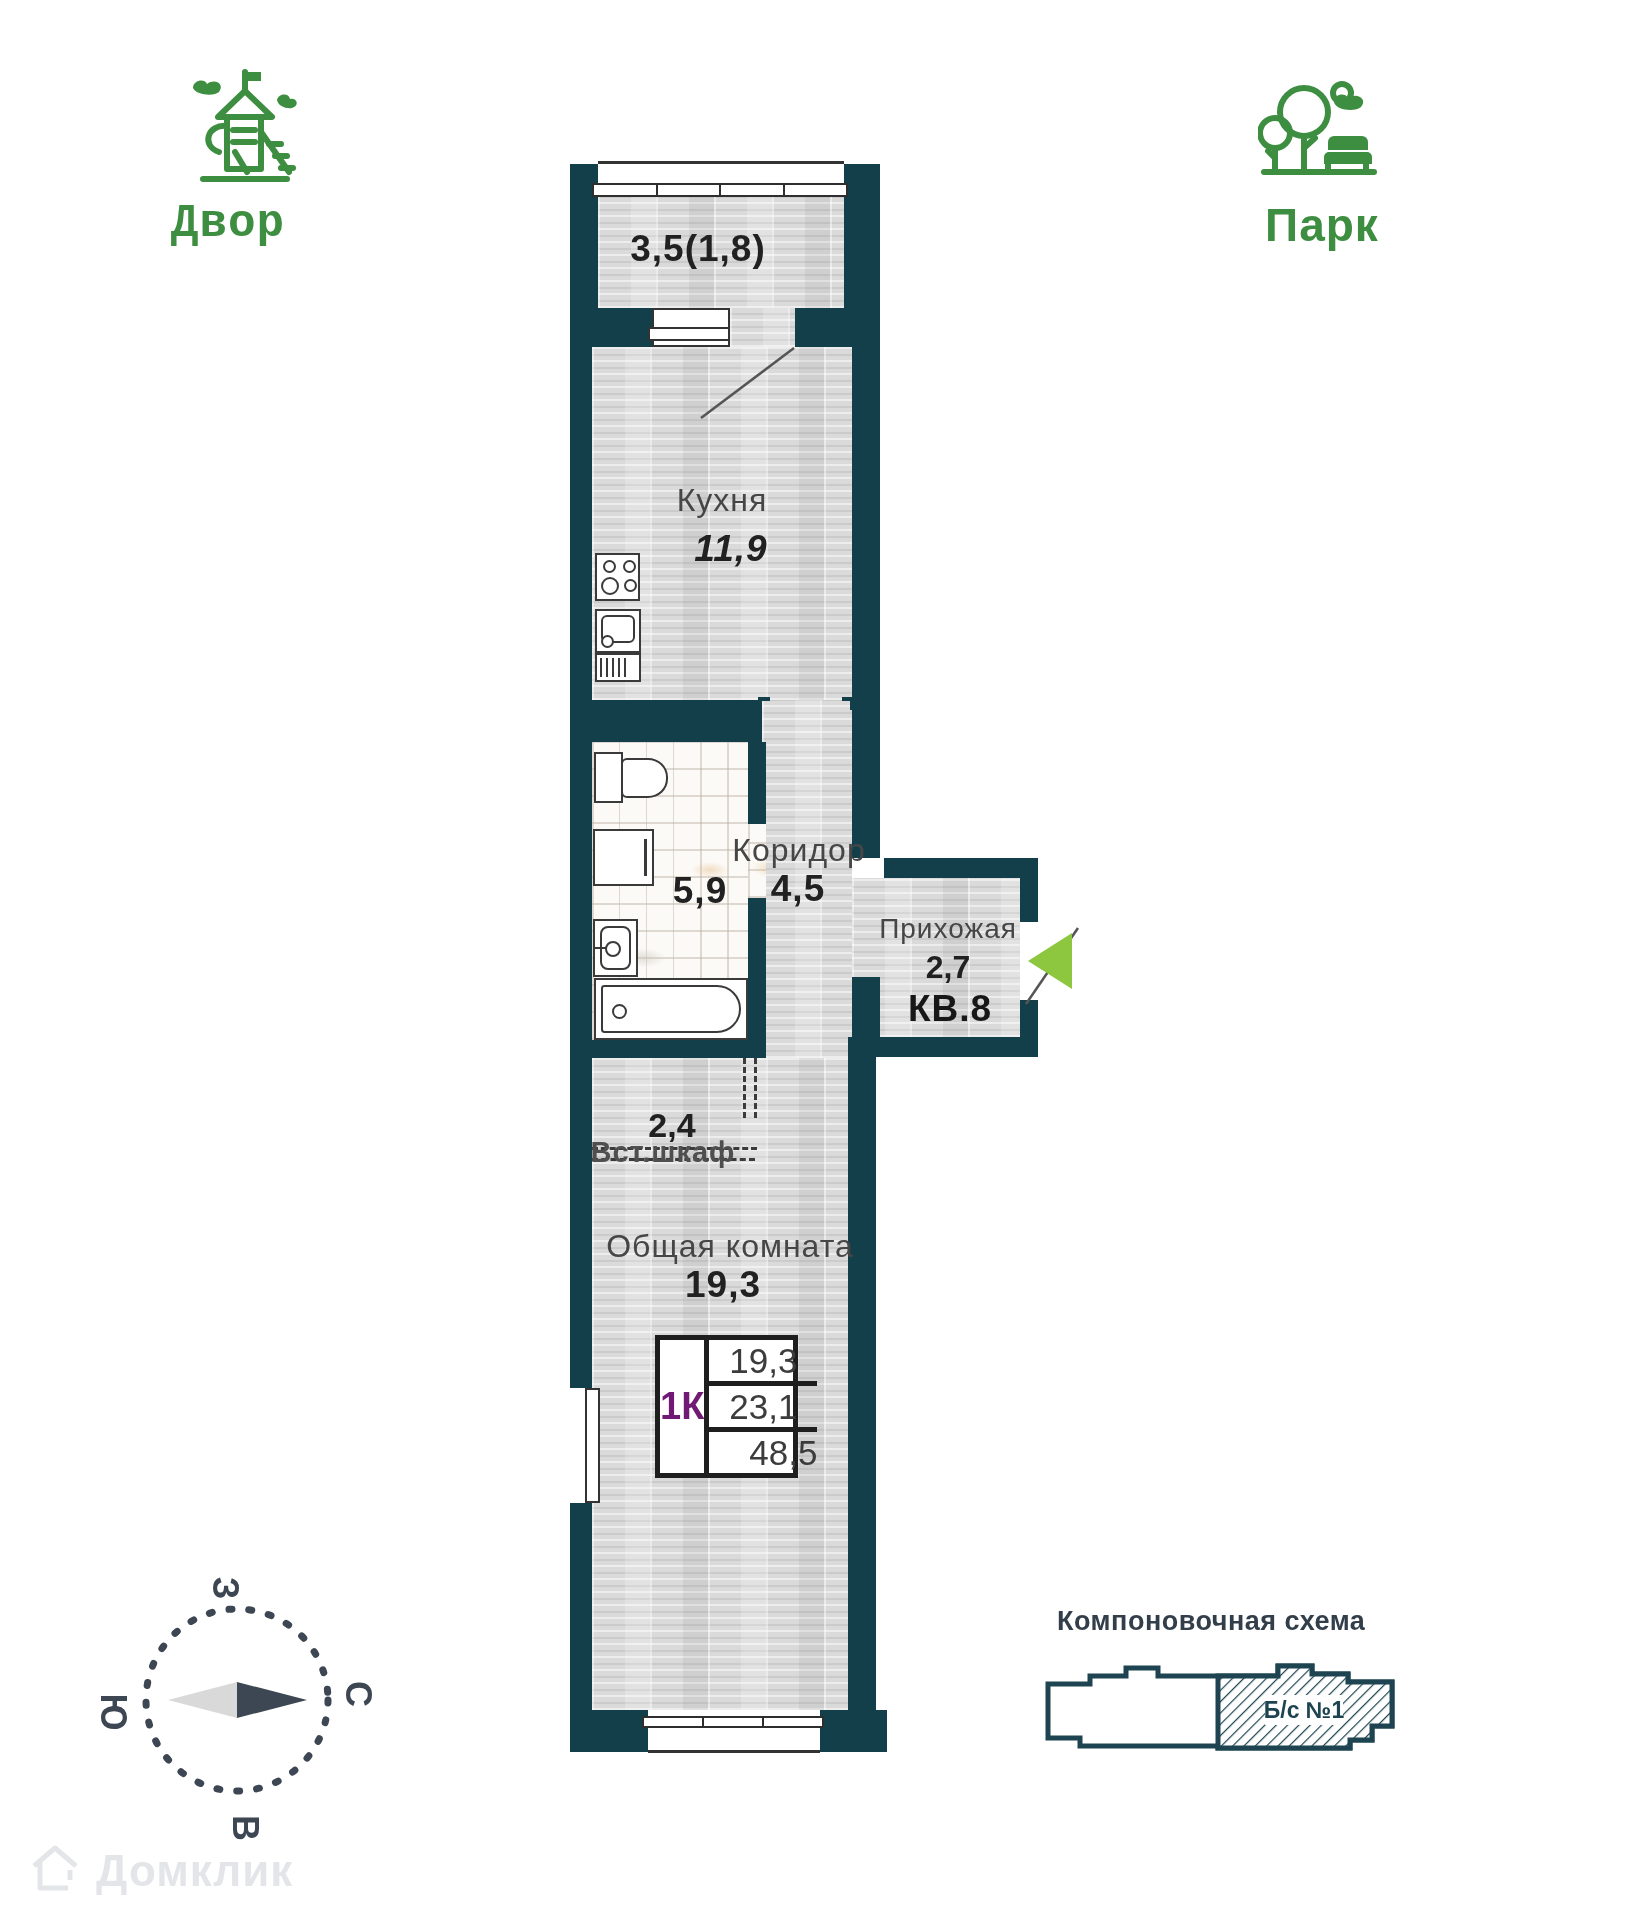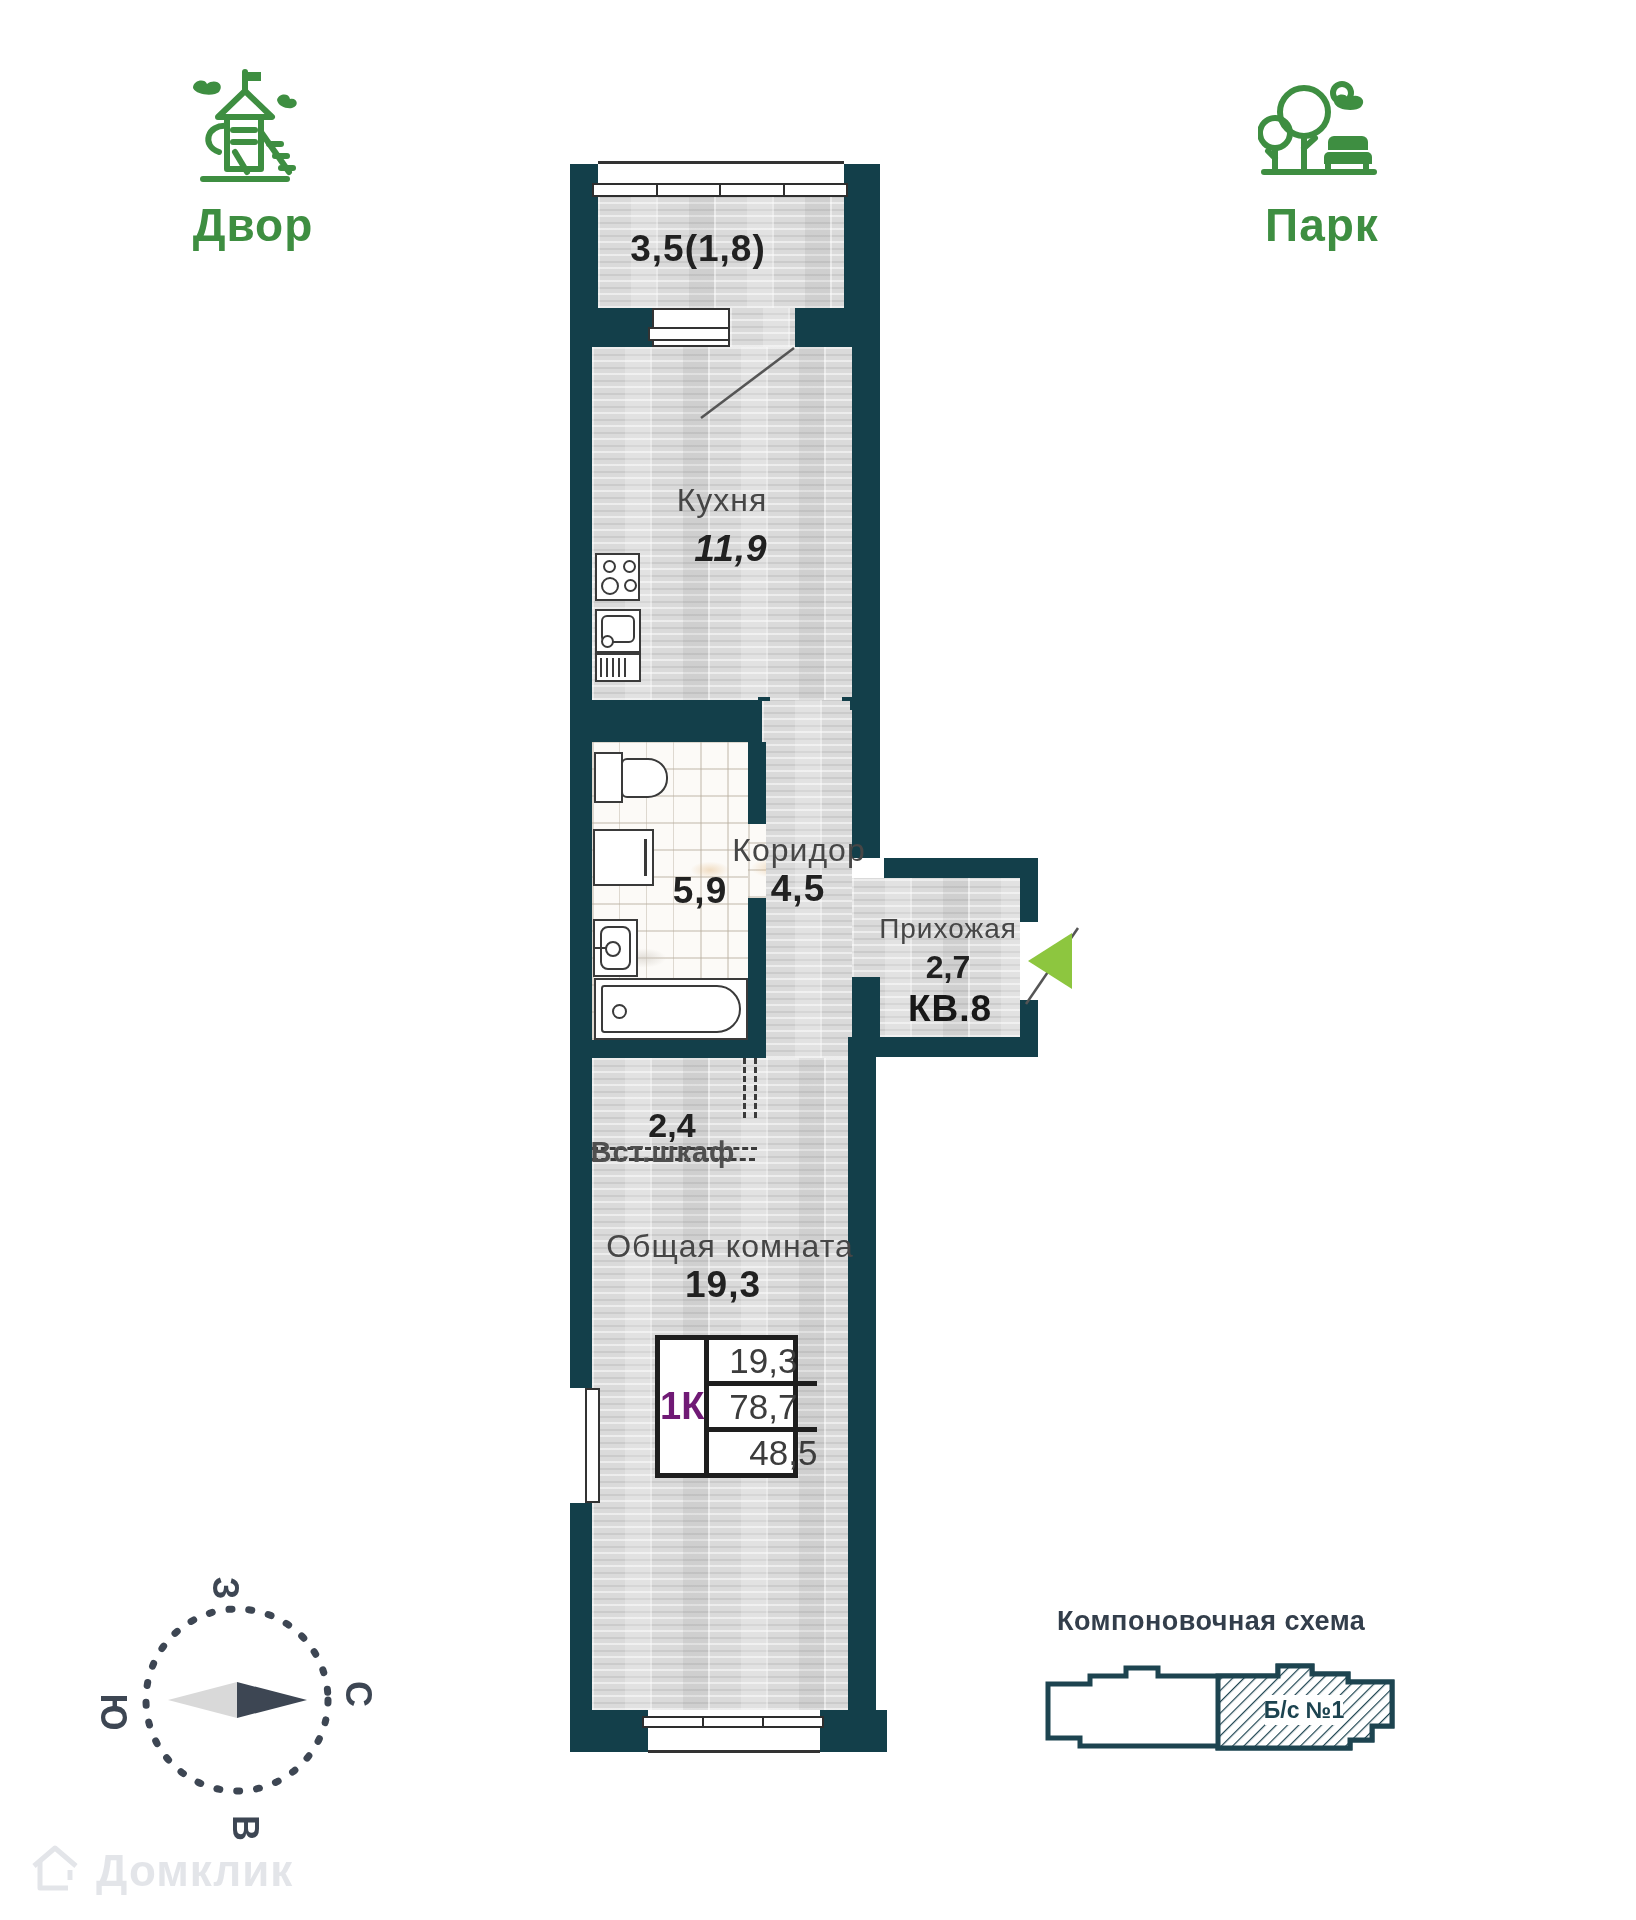--- a/index.html
+++ b/index.html
@@ -65,21 +65,21 @@
       <line x1="76" y1="72" x2="104" y2="112"></line>
       <line x1="84" y1="84" x2="96" y2="84"></line>
       <line x1="90" y1="96" x2="102" y2="96"></line>
       <line x1="96" y1="108" x2="108" y2="108"></line>
       <line x1="50" y1="92" x2="62" y2="112"></line>
       <line x1="18" y1="119" x2="102" y2="119"></line>
       <path d="M8 28 c0-8 12-10 14-4 c8-6 18 0 12 8 c-4 4 -22 4 -26-4 z" fill="#3e8e41" stroke="none"></path>
       <path d="M92 40 c2-7 12-7 13-1 c7-2 10 7 2 9 c-6 1 -14 -2 -15 -8 z" fill="#3e8e41" stroke="none"></path>
     </svg>
   </div>
-  <div class="txt green-label" style="left:153px;top:198px;width:200px;">Двор</div>
+  <div class="txt green-label" style="left:128px;top:198px;width:200px;font-family:Liberation Mono, monospace;">Двор</div>
 
   <div class="abs" style="left:1258px;top:76px;width:122px;height:112px;z-index:30">
     <svg width="122" height="112" viewBox="0 0 122 112" fill="none" stroke="#3e8e41" stroke-width="6" stroke-linecap="round" stroke-linejoin="round">
       <circle cx="46" cy="36" r="24"></circle>
       <line x1="46" y1="60" x2="46" y2="96"></line>
       <line x1="46" y1="72" x2="57" y2="62"></line>
       <circle cx="17" cy="57" r="15"></circle>
       <line x1="17" y1="72" x2="17" y2="96"></line>
       <line x1="17" y1="82" x2="10" y2="75"></line>
       <circle cx="84" cy="17" r="9"></circle>
@@ -209,21 +209,21 @@
   <div class="txt closet-name" style="left:563px;top:1136px;width:200px;font-weight:bold;">Вст.шкаф</div>
   <div class="txt closet-value" style="left:572px;top:1106px;width:200px;">2,4</div>
 
   <div class="txt room-name" style="left:580px;top:1228px;width:300px;">Общая комната</div>
   <div class="txt room-value" style="left:573px;top:1264px;width:300px;">19,3</div>
 
   <div class="info-table" style="left:655px;top:1335px;width:143px;height:143px;">
     <div class="info-left">1К</div>
     <div class="info-right">
       <div class="info-cell">19,3</div>
-      <div class="info-cell">78,7</div>
+      <div class="info-cell">23,1</div>
       <div class="info-cell">48,5</div>
     </div>
   </div>
 
   <svg class="abs" style="left:130px;top:1590px;z-index:28;" width="220" height="224">
     <circle cx="107" cy="110" r="91" fill="none" stroke="#3d4653" stroke-width="7" stroke-dasharray="3 17" stroke-linecap="round"></circle>
     <polygon points="38,110 107,92 107,128" fill="#d9d9d9"></polygon>
     <polygon points="107,92 177,110 107,128" fill="#3d4653"></polygon>
   </svg>
   <div class="compass-letter" style="left:203px;top:1566px;">З</div>

